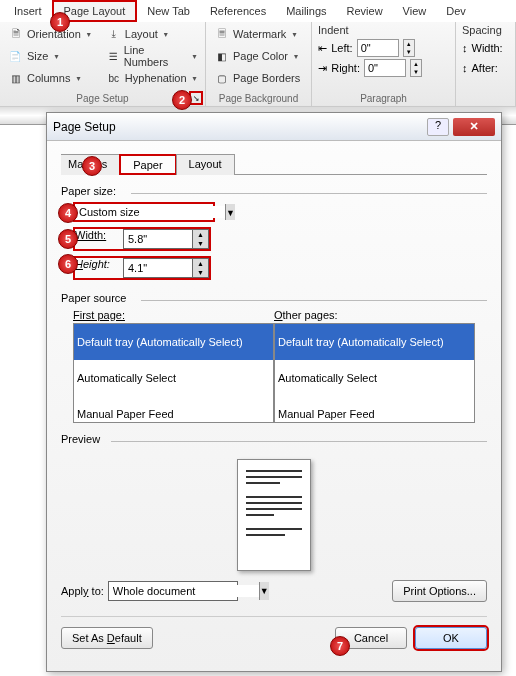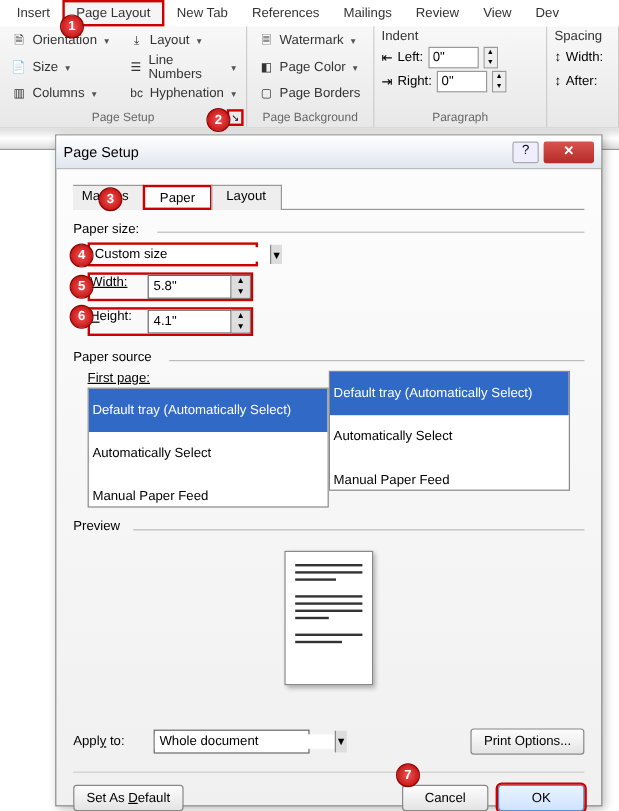--- a/index.html
+++ b/index.html
@@ -46,39 +46,39 @@
 .hr { border-top: 1px solid #bbb; margin-top: -8px; margin-bottom: 8px; margin-left: 70px; }
 .hr2 { border-top: 1px solid #bbb; margin-top: -8px; margin-bottom: 8px; margin-left: 80px; }
 
 .combo { display: flex; align-items: center; width: 142px; height: 20px; border: 1px solid #666; background: #fff; }
 .combo input { flex: 1; border: none; padding: 0 4px; font-size: 11px; outline: none; }
 .combo .arrow { width: 16px; height: 100%; background: #ddd; border-left: 1px solid #888; text-align: center; font-size: 9px; line-height: 18px; }
 .combo.highlight { border: 2px solid #c00; }
 
 .dimrow { display: flex; align-items: center; gap: 6px; margin-top: 5px; }
 .dimrow .lbl { width: 48px; text-decoration: underline; }
-.dimrow .lbl2 { width: 48px; }
+.dimrow .lbl2 { width: 48px; font-style: italic; }
 .dim-input { width: 70px; height: 20px; border: 1px solid #666; padding: 0 4px; font-size: 11px; }
 .dimwrap { display: flex; border: 2px solid transparent; }
 .dimwrap.highlight { border: 2px solid #c00; padding: 0; }
 .spinbtn { width: 16px; height: 20px; display: flex; flex-direction: column; border: 1px solid #666; border-left: none; }
 .spinbtn div { flex: 1; background: #ddd; text-align: center; font-size: 7px; line-height: 9px; }
 
 .source-cols { display: flex; gap: 0; margin-top: 4px; }
 .source-col { flex: 1; }
 .listbox { height: 100px; border: 1px solid #888; background: #fff; overflow: hidden; font-size: 11px; }
 .listbox .opt { padding: 12px 3px; }
 .listbox .opt.sel { background: #3169c6; color: #fff; }
 
 .preview-box { margin-top: 10px; }
 .preview-area { height: 130px; display: flex; justify-content: center; align-items: center; }
 .page-preview { width: 74px; height: 112px; background: #fff; border: 1px solid #888; box-shadow: 2px 2px 4px rgba(0,0,0,0.3); padding: 10px 8px; }
 .page-preview .line { height: 2px; background: #333; margin-bottom: 4px; }
 
-.apply-row { display: flex; align-items: center; margin-top: 27px; gap: 24px; }
+.apply-row { display: flex; align-items: center; margin-top: 0; gap: 4px; }
 .apply-row .combo { width: 130px; align-items: center; }
 .btn { height: 22px; padding: 0 10px; border: 1px solid #888; background: linear-gradient(#fdfdfd,#e4e4e4); border-radius: 3px; font-size: 11px; }
 .btn.primary { background: linear-gradient(#eaf3ff,#cfe3ff); border-color: #5a8fd6; }
 .btn.highlight { outline: 2px solid #c00; }
 
 .bottom-row { display: flex; justify-content: space-between; align-items: center; margin-top: 14px; padding-top: 10px; border-top: 1px solid #ccc; }
 .bottom-row .right { display: flex; gap: 8px; align-items: center; }
 
 
 .callout { position: absolute; width: 20px; height: 20px; border-radius: 50%; background: radial-gradient(#e55,#b00); color: #fff; font-size: 11px; font-weight: bold; display: flex; align-items: center; justify-content: center; border: 1px solid #800; z-index: 10; }
@@ -251,20 +251,21 @@
     <div class="source-cols" style="padding:0 12px">
       <div class="source-col">
         <div class="underline" style="margin-bottom:2px">First page:</div>
         <div class="listbox">
           <div class="opt sel">Default tray (Automatically Select)</div>
           <div class="opt">Automatically Select</div>
           <div class="opt">Manual Paper Feed</div>
         </div>
       </div>
       <div class="source-col">
+        <div style="margin-bottom:2px"><span class="underline">O</span>ther pages:</div>
         <div class="listbox">
           <div class="opt sel">Default tray (Automatically Select)</div>
           <div class="opt">Automatically Select</div>
           <div class="opt">Manual Paper Feed</div>
         </div>
       </div>
     </div>
 
     <div class="preview-box">
       <div class="section-label">Preview</div>

